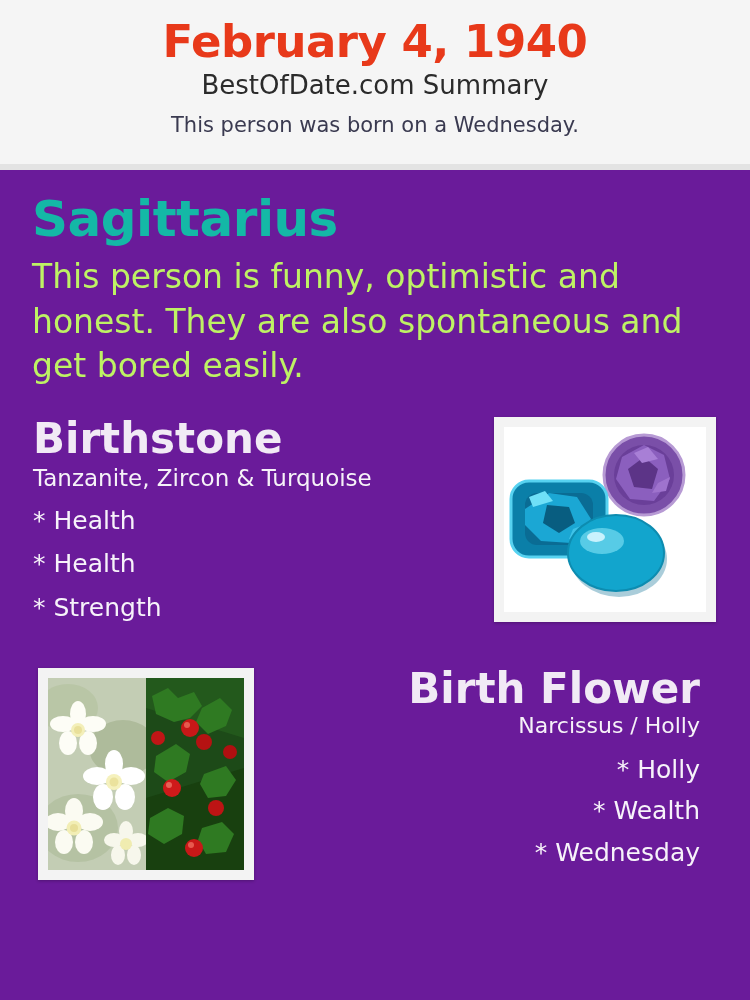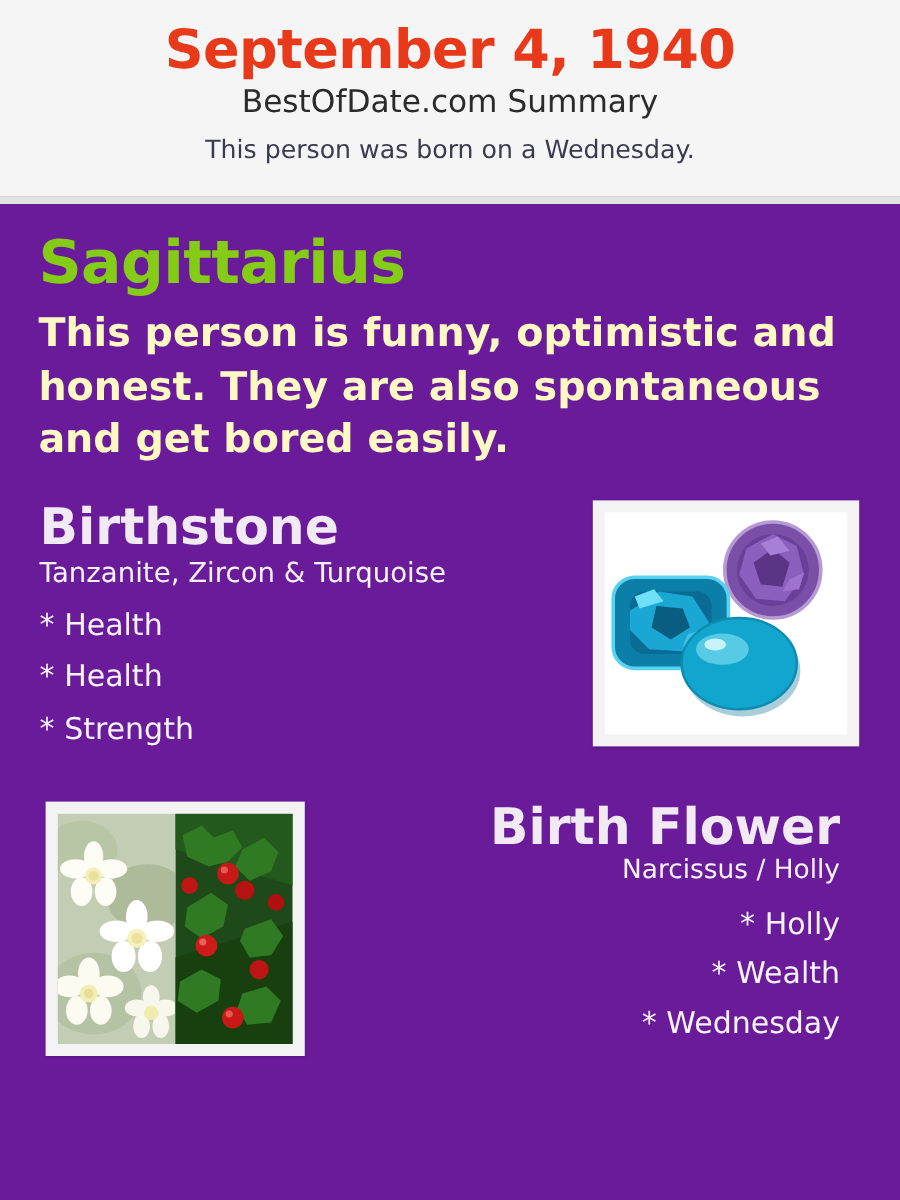--- a/index.html
+++ b/index.html
@@ -62,32 +62,31 @@
     background: #6a1b9a;
     padding: 22px 30px 0 30px;
     box-sizing: border-box;
     color: #ffffff;
     position: relative;
   }
 
   .zodiac-title {
     font-size: 50px;
     font-weight: bold;
-    color: #84cc16;
+    color: #14b8a6;
     line-height: 1.1;
     margin: 0 0 8px 2px;
     letter-spacing: -0.5px;
   }
   .zodiac-desc {
     font-size: 33px;
     line-height: 1.35;
-    color: #fef9c3;
+    color: #bef264;
     margin: 0 0 28px 2px;
     max-width: 700px;
-    font-weight: bold;
   }
 
   
   .stone-row {
     display: flex;
     align-items: flex-start;
     justify-content: space-between;
     margin-top: 6px;
   }
   .stone-text {
@@ -176,21 +175,21 @@
     font-size: 25px;
     margin-bottom: 14px;
   }
 </style>
 </head>
 <body>
 
 <div class="page">
 
   <div class="header">
-    <div class="header-date">September 4, 1940</div>
+    <div class="header-date">February 4, 1940</div>
     <div class="header-sub">BestOfDate.com Summary</div>
     <div class="header-note">This person was born on a Wednesday.</div>
   </div>
   <div class="header-rule"></div>
 
   <div class="body">
 
     <div class="zodiac-title">Sagittarius</div>
     <div class="zodiac-desc">This person is funny, optimistic and honest. They are also spontaneous and get bored easily.</div>
 

